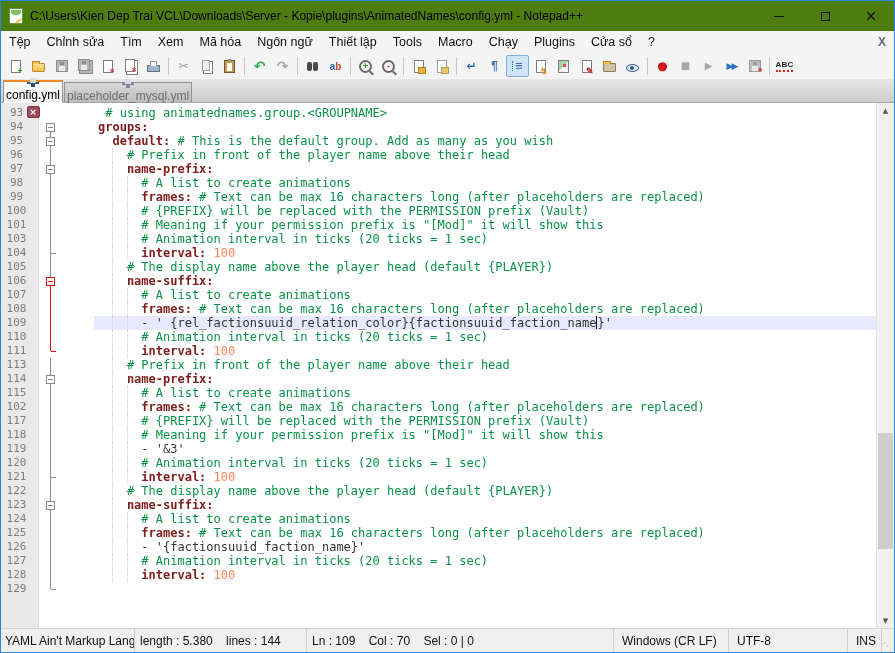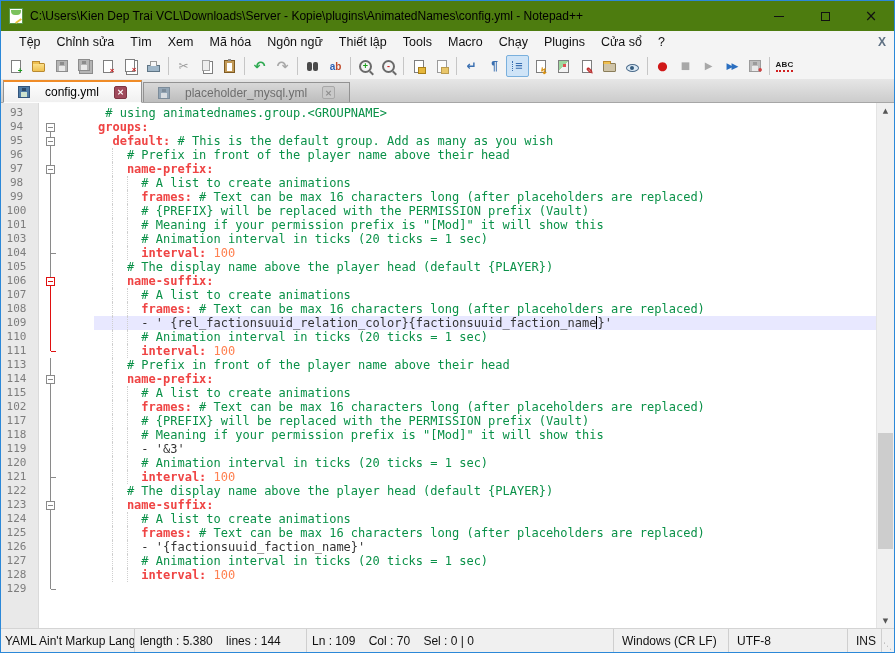--- a/index.html
+++ b/index.html
@@ -11,21 +11,21 @@
   .npp-ico{width:14px;height:16px;margin-left:8px;background:#fff;border:1px solid #5a9a4a;position:relative;box-sizing:border-box;}
   .npp-ico::before{content:"";position:absolute;left:1px;top:1px;width:10px;height:5px;background:#7cc25e;border-radius:0 0 4px 4px;}
   .npp-ico::after{content:"";position:absolute;right:0;bottom:1px;width:7px;height:2px;background:#e8c23c;transform:rotate(-35deg);}
   .wtitle{font-size:12px;color:#000;margin-left:7px;white-space:nowrap;}
   .wcontrols{margin-left:auto;display:flex;height:30px;}
   .wbtn{width:46px;height:30px;display:flex;align-items:center;justify-content:center;color:#111;}
   .wbtn .mini{width:10px;height:1px;background:#111;}
   .wbtn .maxi{width:9px;height:9px;border:1px solid #111;box-sizing:border-box;}
   .wbtn.close{font-size:15px;line-height:15px;font-family:"DejaVu Sans",sans-serif;}
   
-  .menubar{height:22px;background:#f4f4f4;display:flex;align-items:center;font-size:12.5px;color:#111;flex:0 0 auto;padding-left:10px;}
+  .menubar{height:22px;background:#f4f4f4;display:flex;align-items:center;font-size:12.5px;color:#111;flex:0 0 auto;padding-left:0;}
   .menu-item{padding:0 8px;line-height:22px;white-space:nowrap;}
   .menu-x{margin-left:auto;margin-right:8px;color:#5f7183;font-weight:bold;font-size:12px;}
   
   .toolbar{height:26px;background:#f4f4f4;display:flex;align-items:center;padding-left:3px;flex:0 0 auto;}
   .tbi{width:23px;height:22px;display:flex;align-items:center;justify-content:center;position:relative;border-radius:2px;flex:0 0 auto;}
   .tbi.active{background:#cfe4f7;border:1px solid #7ab0dd;box-sizing:border-box;}
   .tsep{width:1px;height:18px;background:#c6c6c6;margin:0 3px;flex:0 0 auto;}
   .pg{width:10px;height:13px;background:#fff;border:1px solid #7e7e7e;position:relative;display:inline-block;box-sizing:border-box;}
   .pg.dbl{box-shadow:2px 2px 0 0 #fff,2px 2px 0 1px #7e7e7e;margin-right:2px;margin-bottom:2px;}
   .pg.gray{border-color:#a2a2a2;background:#ededed;}
@@ -45,21 +45,21 @@
   .mag{width:9px;height:9px;border:2px solid #6a6a6a;border-radius:50%;display:inline-block;position:relative;box-sizing:content-box;}
   .mag::after{content:"";position:absolute;width:5px;height:2px;background:#6a6a6a;right:-4px;bottom:-3px;transform:rotate(45deg);}
   .mag .pm{position:absolute;top:0;left:0;right:0;text-align:center;font:bold 9px "Liberation Sans",sans-serif;line-height:9px;}
   .eye{width:13px;height:8px;border:1px solid #4a6a8a;border-radius:50%;background:#dceaf5;display:inline-block;position:relative;margin-top:3px;box-sizing:border-box;}
   .eye::after{content:"";position:absolute;left:3px;top:1px;width:4px;height:4px;background:#335a7d;border-radius:50%;}
   .map{width:11px;height:13px;border:1px solid #7e7e7e;display:inline-block;background:linear-gradient(135deg,#9fd89f 0 50%,#f3f3f3 50%);position:relative;box-sizing:border-box;}
   .map::after{content:"";position:absolute;right:2px;top:3px;width:3px;height:3px;background:#e05050;}
   .abc{font:bold 8px "Liberation Sans",sans-serif;color:#1a1a1a;border-bottom:2px dotted #d02020;line-height:9px;padding-bottom:1px;letter-spacing:0.2px;}
   
   .tabbar{height:23px;background:linear-gradient(#e6e6e6,#cccccc);display:flex;align-items:flex-end;padding-left:2px;border-bottom:1px solid #a6a6a6;flex:0 0 auto;}
-  .tab{display:flex;align-items:center;gap:15px;padding:0 14px;border:1px solid #929292;border-bottom:none;margin-right:1px;font-size:12px;position:relative;box-sizing:border-box;}
+  .tab{display:flex;align-items:center;gap:4px;padding:0 2px;border:1px solid #929292;border-bottom:none;margin-right:1px;font-size:12px;position:relative;box-sizing:border-box;flex-direction:column;}
   .tab.active{height:23px;background:linear-gradient(#fefefe,#f0f0f0);border-top:2px solid #f08c28;margin-bottom:-1px;border-bottom:1px solid #fdfdfd;z-index:2;color:#000;}
   .tab.inactive{height:20px;background:linear-gradient(#d8d8d8,#bdbdbd);color:#6e6e6e;}
   .fl2{width:12px;height:12px;display:inline-block;position:relative;box-sizing:border-box;background:#4f7ba6;border:1px solid #33567d;}
   .fl2::before{content:"";position:absolute;left:2px;right:2px;bottom:0;height:5px;background:#cfe3cf;}
   .fl2::after{content:"";position:absolute;left:3px;right:3px;top:1px;height:3px;background:#2c4a6b;}
   .fl2.off{background:#94a6b6;border-color:#7c8c9a;}
   .fl2.off::before{background:#d8dde2;}
   .fl2.off::after{background:#7c8c9a;}
   .tabx{width:13px;height:13px;border-radius:2px;display:flex;align-items:center;justify-content:center;font:bold 9px "DejaVu Sans",sans-serif;}
   .tabx.on{background:#a04a5c;color:#fff;border:1px solid #7e3644;box-sizing:border-box;}
@@ -79,21 +79,21 @@
   .bx{position:absolute;left:3px;top:3px;width:9px;height:9px;background:#fff;border:1px solid #8a8a8a;box-sizing:border-box;}
   .bx::after{content:"";position:absolute;left:1px;right:1px;top:3px;height:1px;background:#8a8a8a;}
   .vl.rd,.stub.rd{background:#e01010;}
   .bx.rd{border-color:#e01010;}
   .bx.rd::after{background:#e01010;}
   .txt{flex:1 1 auto;white-space:pre;font:12px "DejaVu Sans Mono",monospace;line-height:14px;padding-left:4px;color:#333;overflow:hidden;margin-left:35px;}
   .row.cur .txt{background:#e8e8ff;}
   .gd{display:inline-block;width:2ch;height:14px;vertical-align:top;box-sizing:border-box;border-left:1px dotted #cfcfcf;}
   .gd.g0{border-left:none;}
   .seg-comment{color:#0a9148;}
-  .seg-key{color:#ef4444;font-weight:bold;}
+  .seg-key{color:#7f1d1d;font-weight:bold;}
   .seg-num{color:#ff8050;}
   .seg-plain{color:#333;}
   .caret{display:inline-block;width:1px;height:13px;background:#000;vertical-align:top;}
   
   .vscroll{position:absolute;right:0;top:0;bottom:0;width:17px;background:#f0f0f0;border-left:1px solid #e4e4e4;}
   .sarrow{height:15px;display:flex;align-items:center;justify-content:center;font:7px "DejaVu Sans",sans-serif;color:#555;}
   .sarrow.down{position:absolute;bottom:0;left:0;right:0;}
   .sthumb{position:absolute;left:1px;width:15px;top:330px;height:116px;background:#cdcdcd;}
   
   .statusbar{height:23px;background:#f0f0f0;border-top:1px solid #d4d4d4;display:flex;align-items:stretch;font-size:12px;color:#111;flex:0 0 auto;white-space:pre;}

